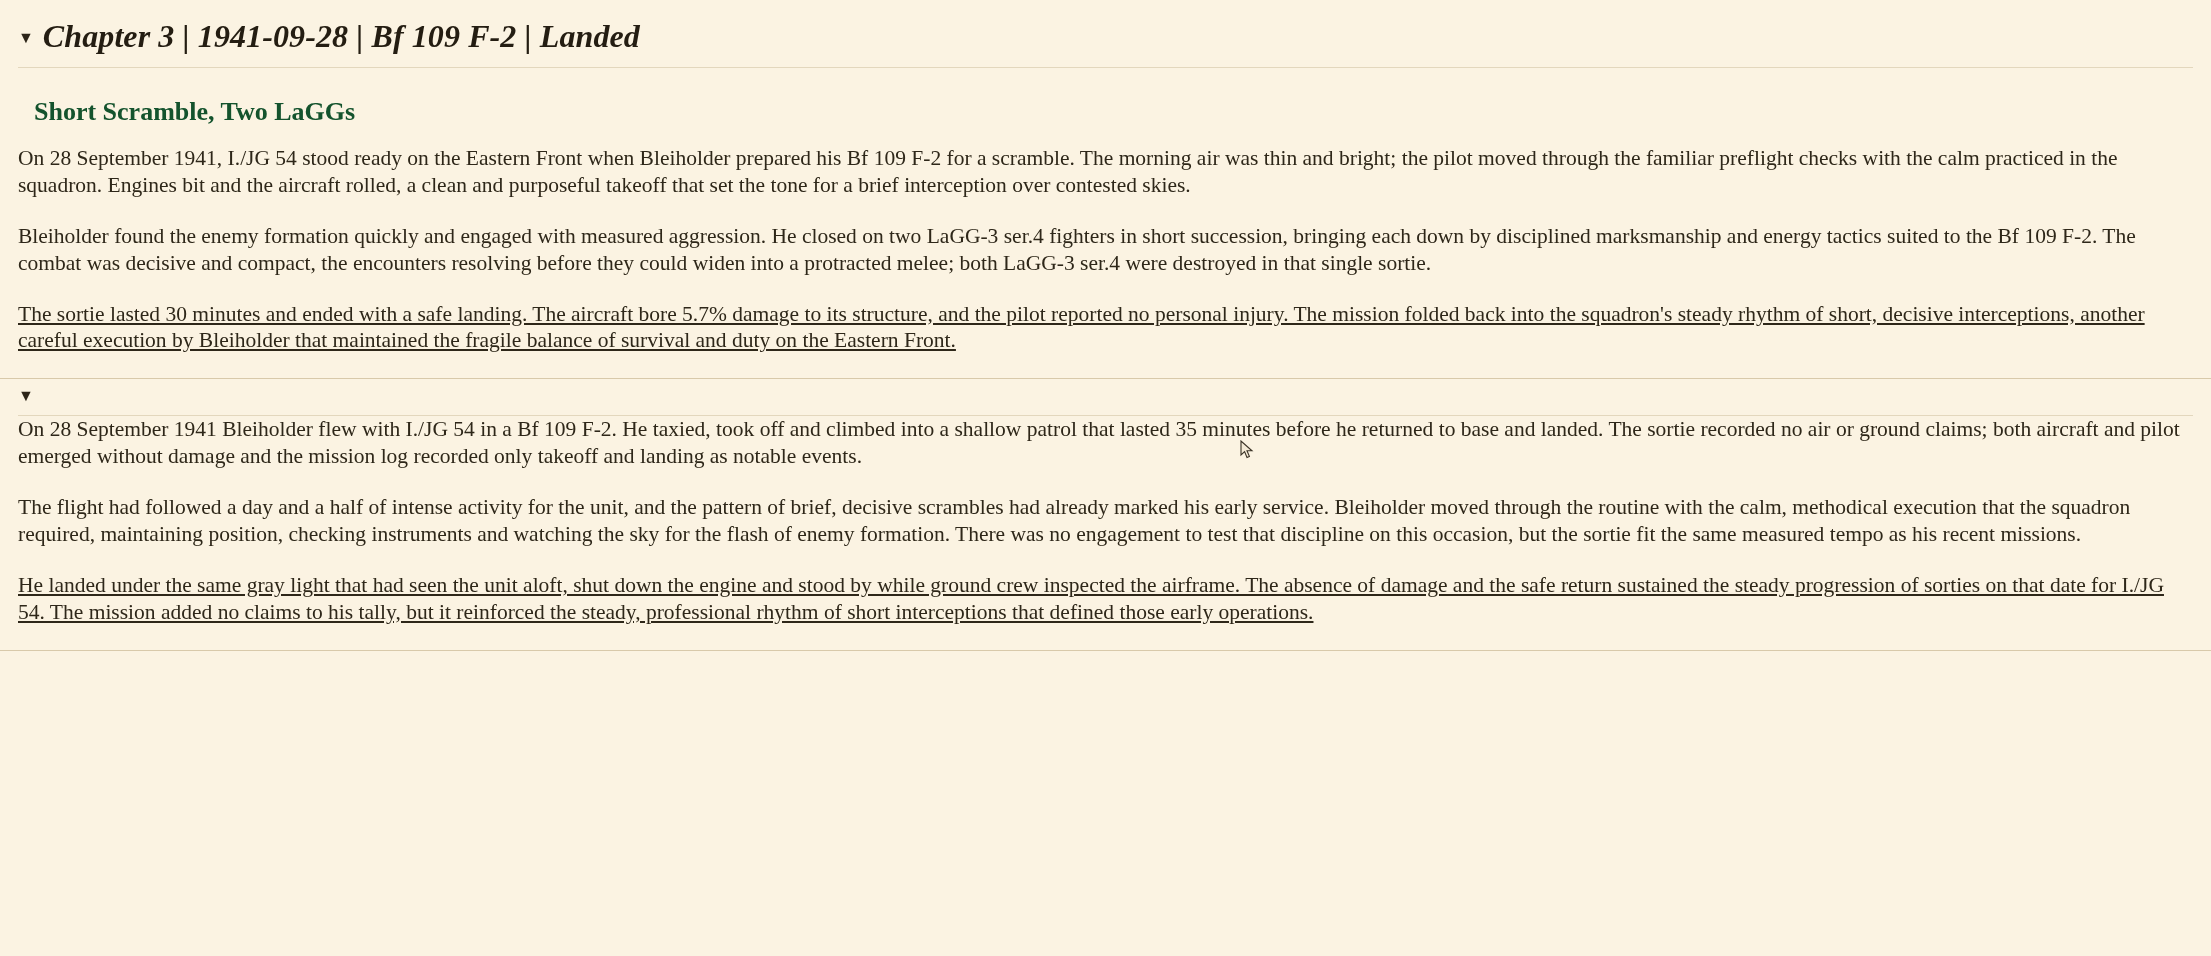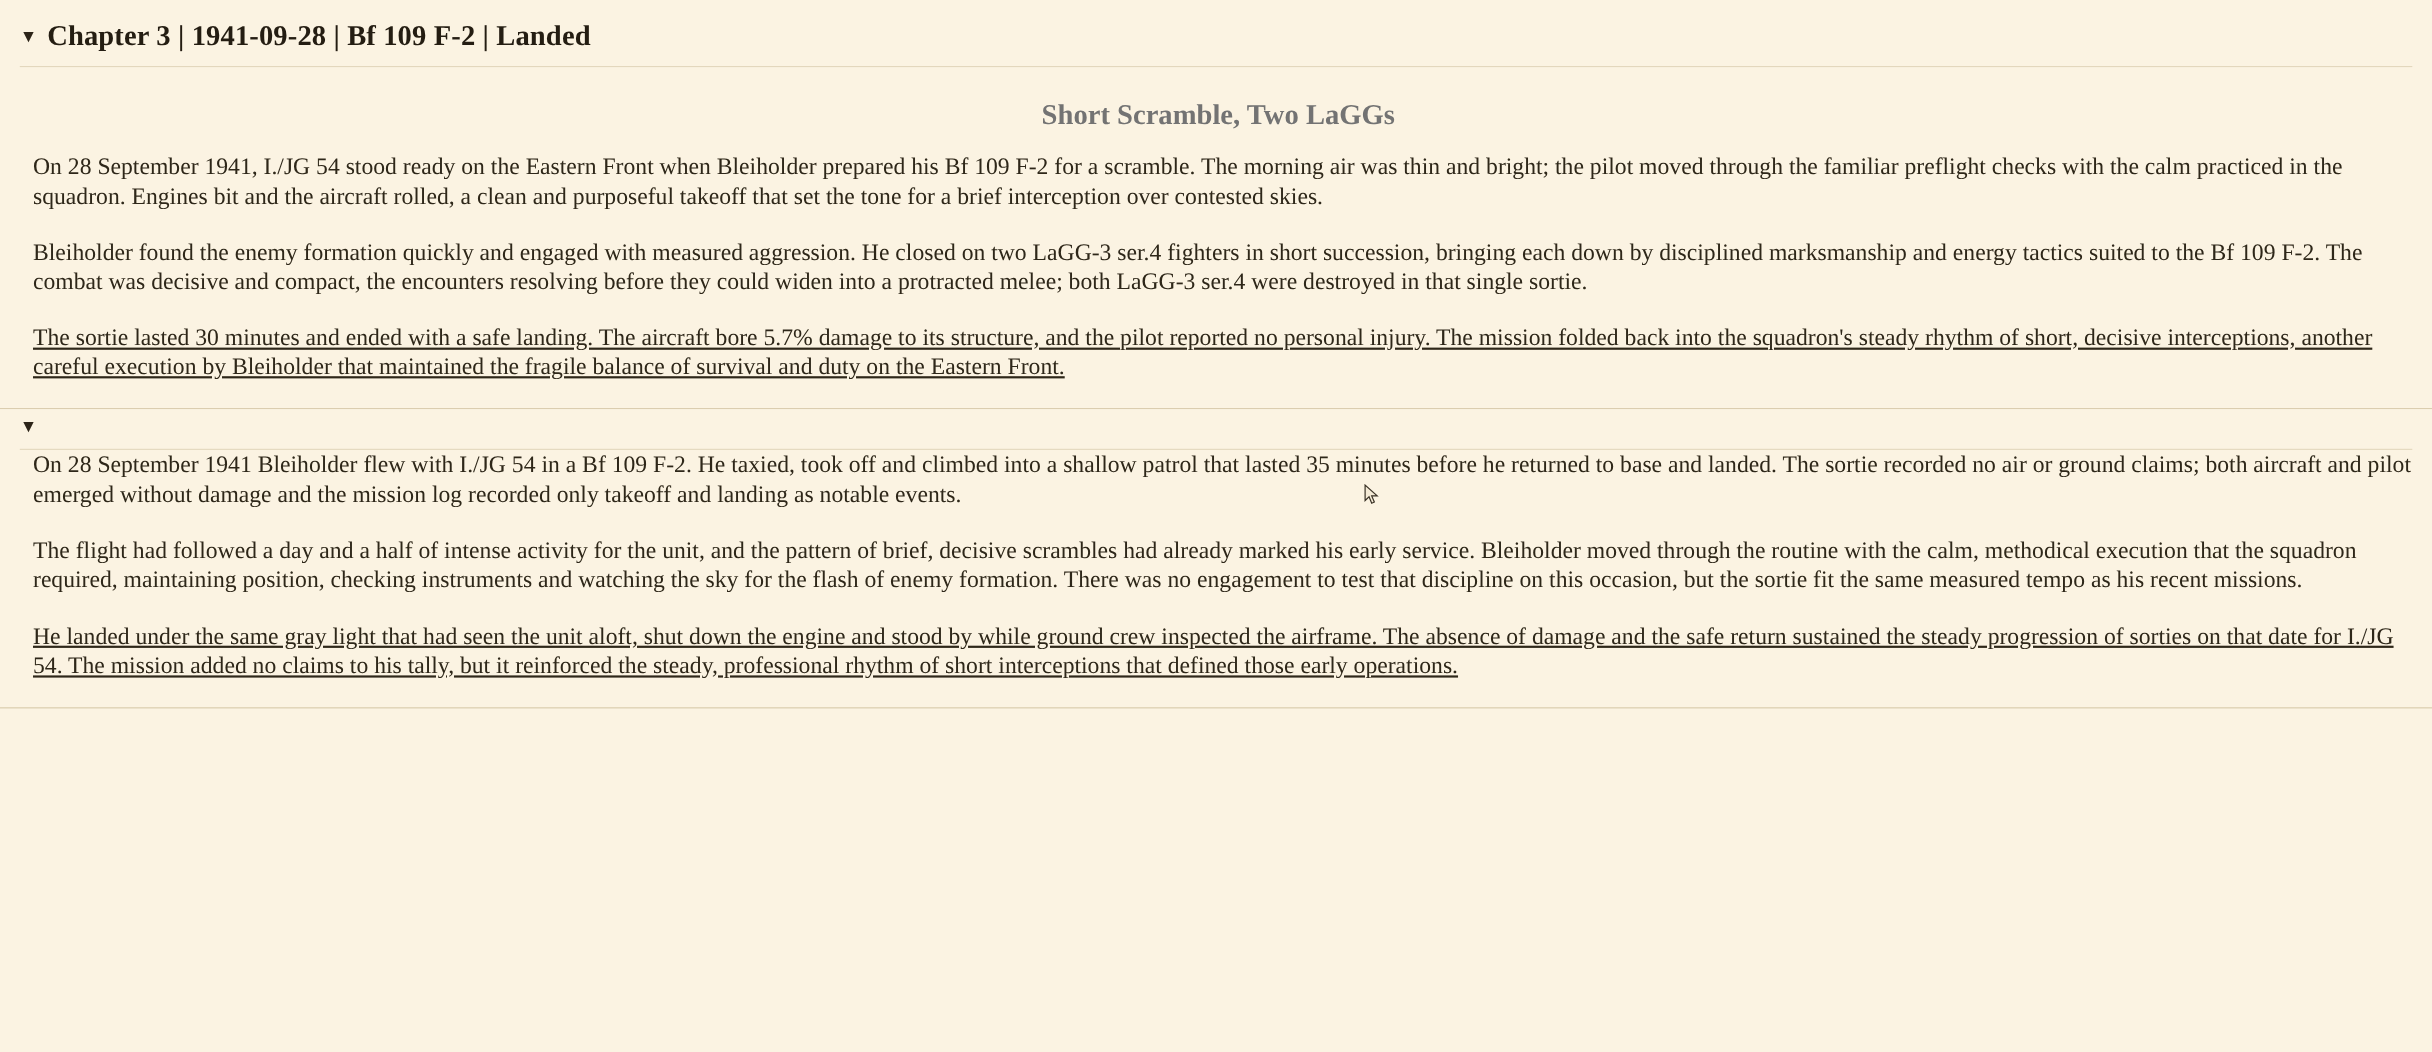--- a/index.html
+++ b/index.html
@@ -39,37 +39,37 @@
   }
   .disclosure {
     font-size: 16px;
     line-height: 1;
     color: #2c2418;
     transform: translateY(1px);
   }
   .chapter-title {
     font-family: "Liberation Serif", serif;
     font-weight: bold;
-    font-size: 26px;
+    font-size: 32px;
     letter-spacing: 0.1px;
     color: #241d12;
     white-space: nowrap;
+    font-style: italic;
   }
   .section-heading {
     font-family: "Liberation Serif", serif;
     font-weight: bold;
     font-size: 26px;
-    color: #737373;
-    margin: 29px 0 18px 4px;
-    text-align: center;
+    color: #14532d;
+    margin: 29px 0 18px 16px;
   }
   p.body-text {
     font-size: 21.5px;
     line-height: 1.25;
-    margin: 0 0 24px 12px;
+    margin: 0 0 24px 0;
     color: #2e2719;
     text-align: left;
   }
   p.body-text:last-child {
     margin-bottom: 2px;
     text-decoration: underline;
   }
   .cursor {
     position: absolute;
     width: 14px;

